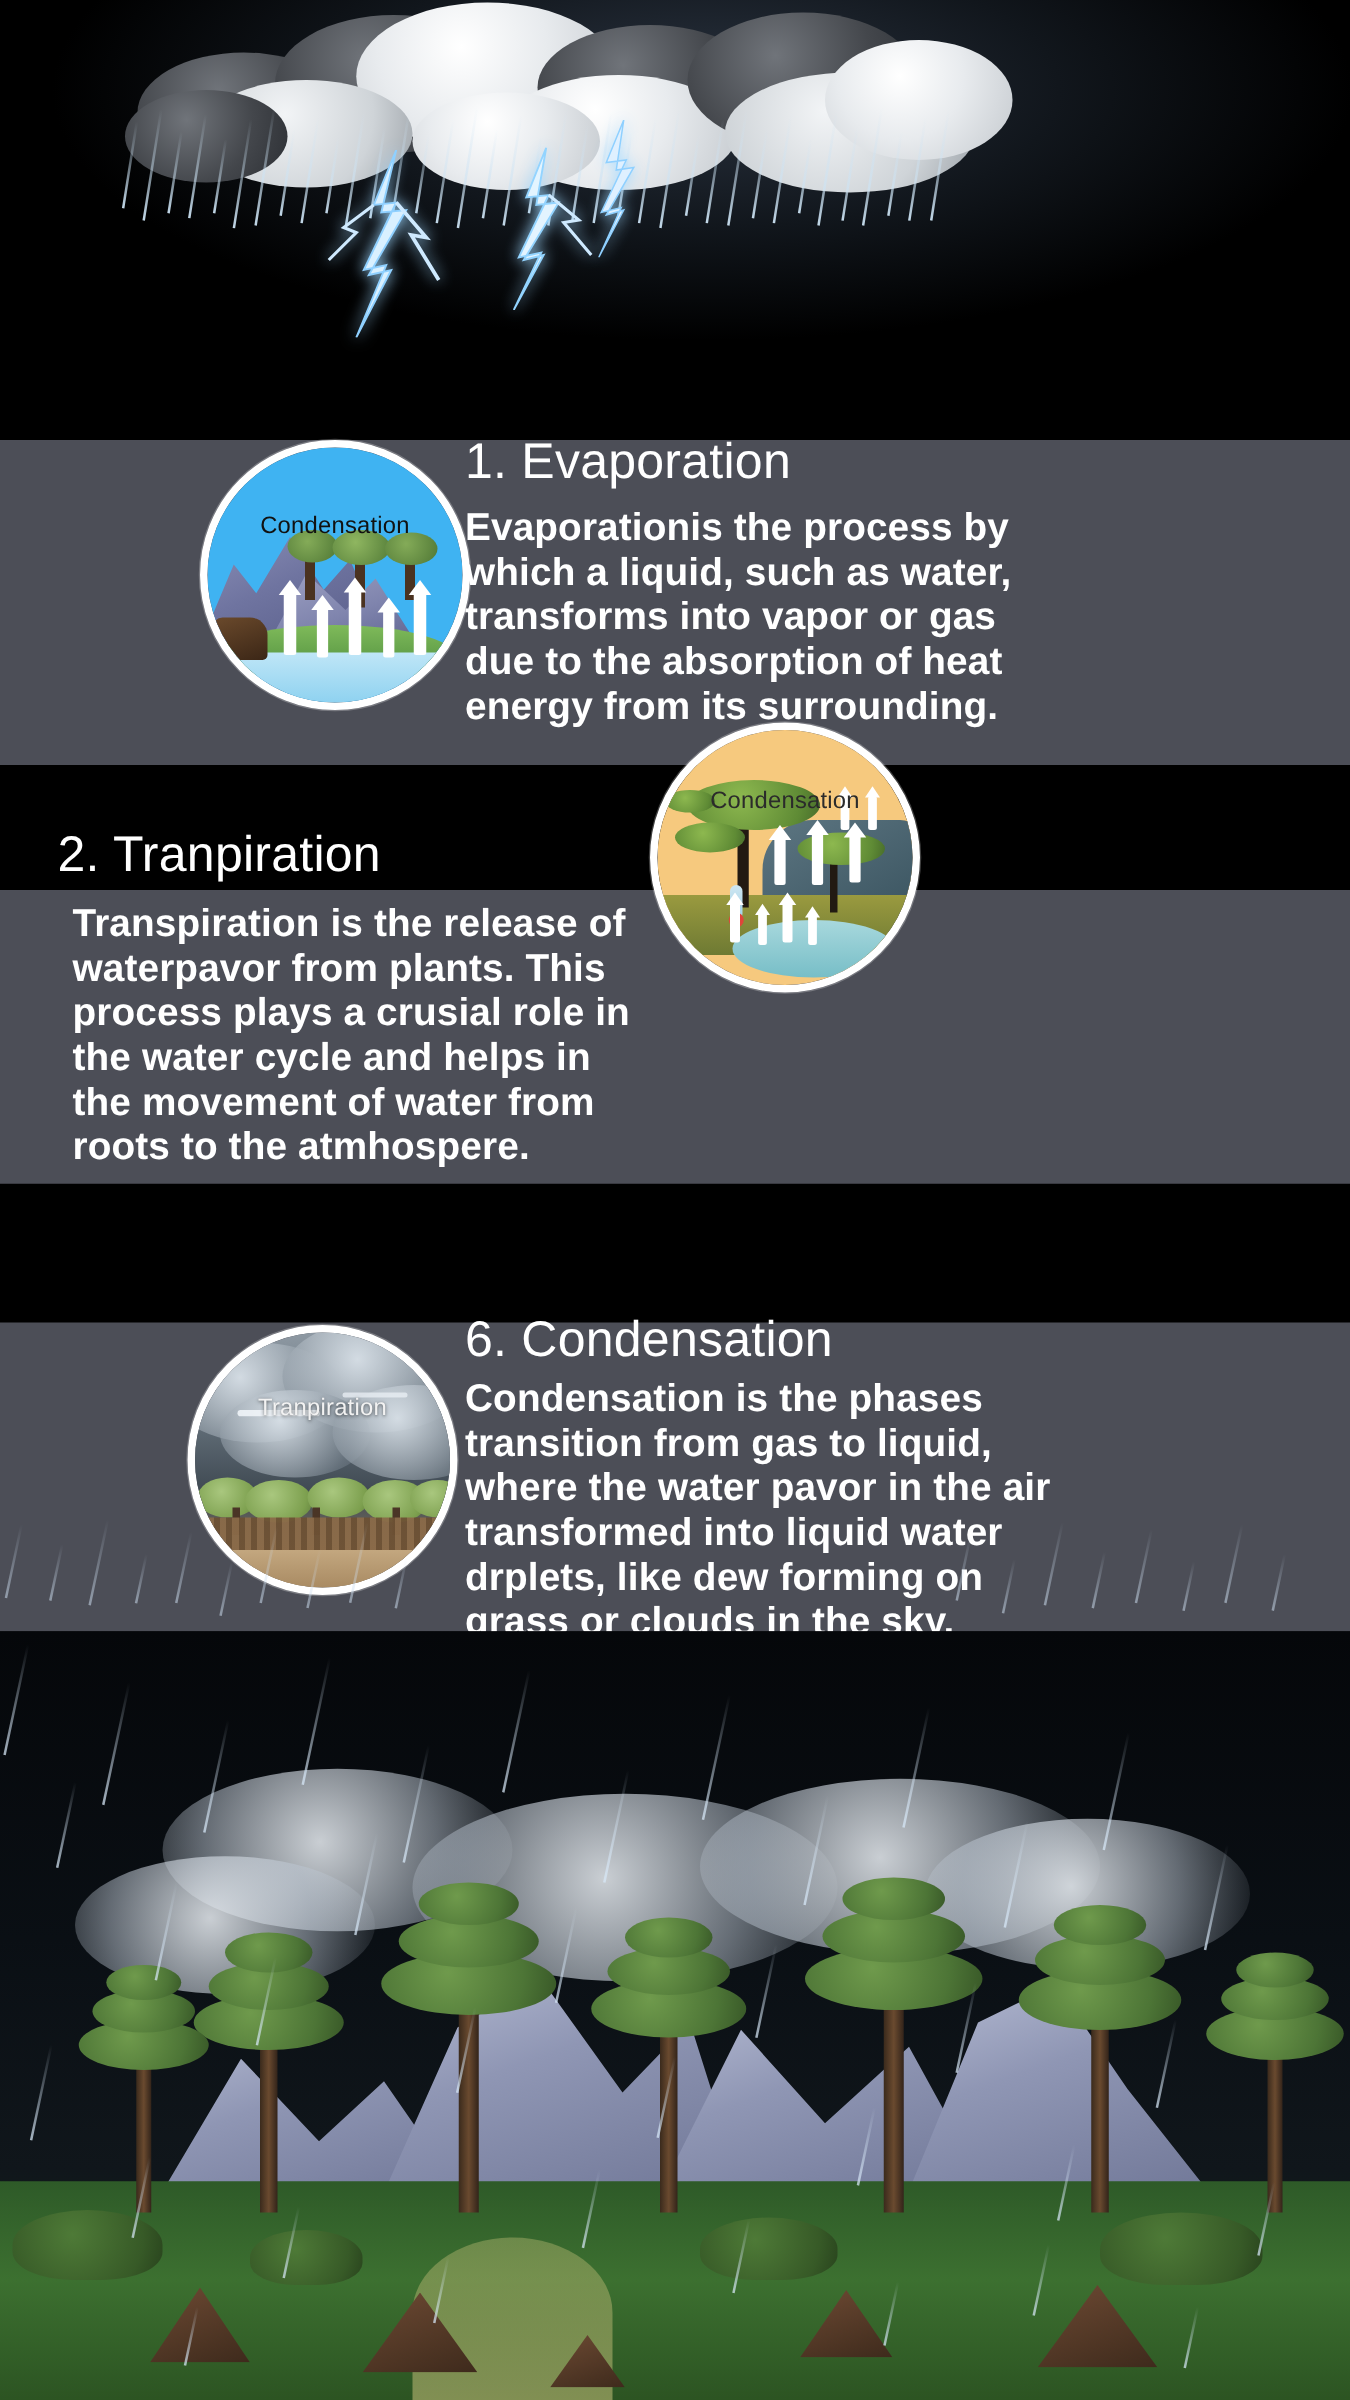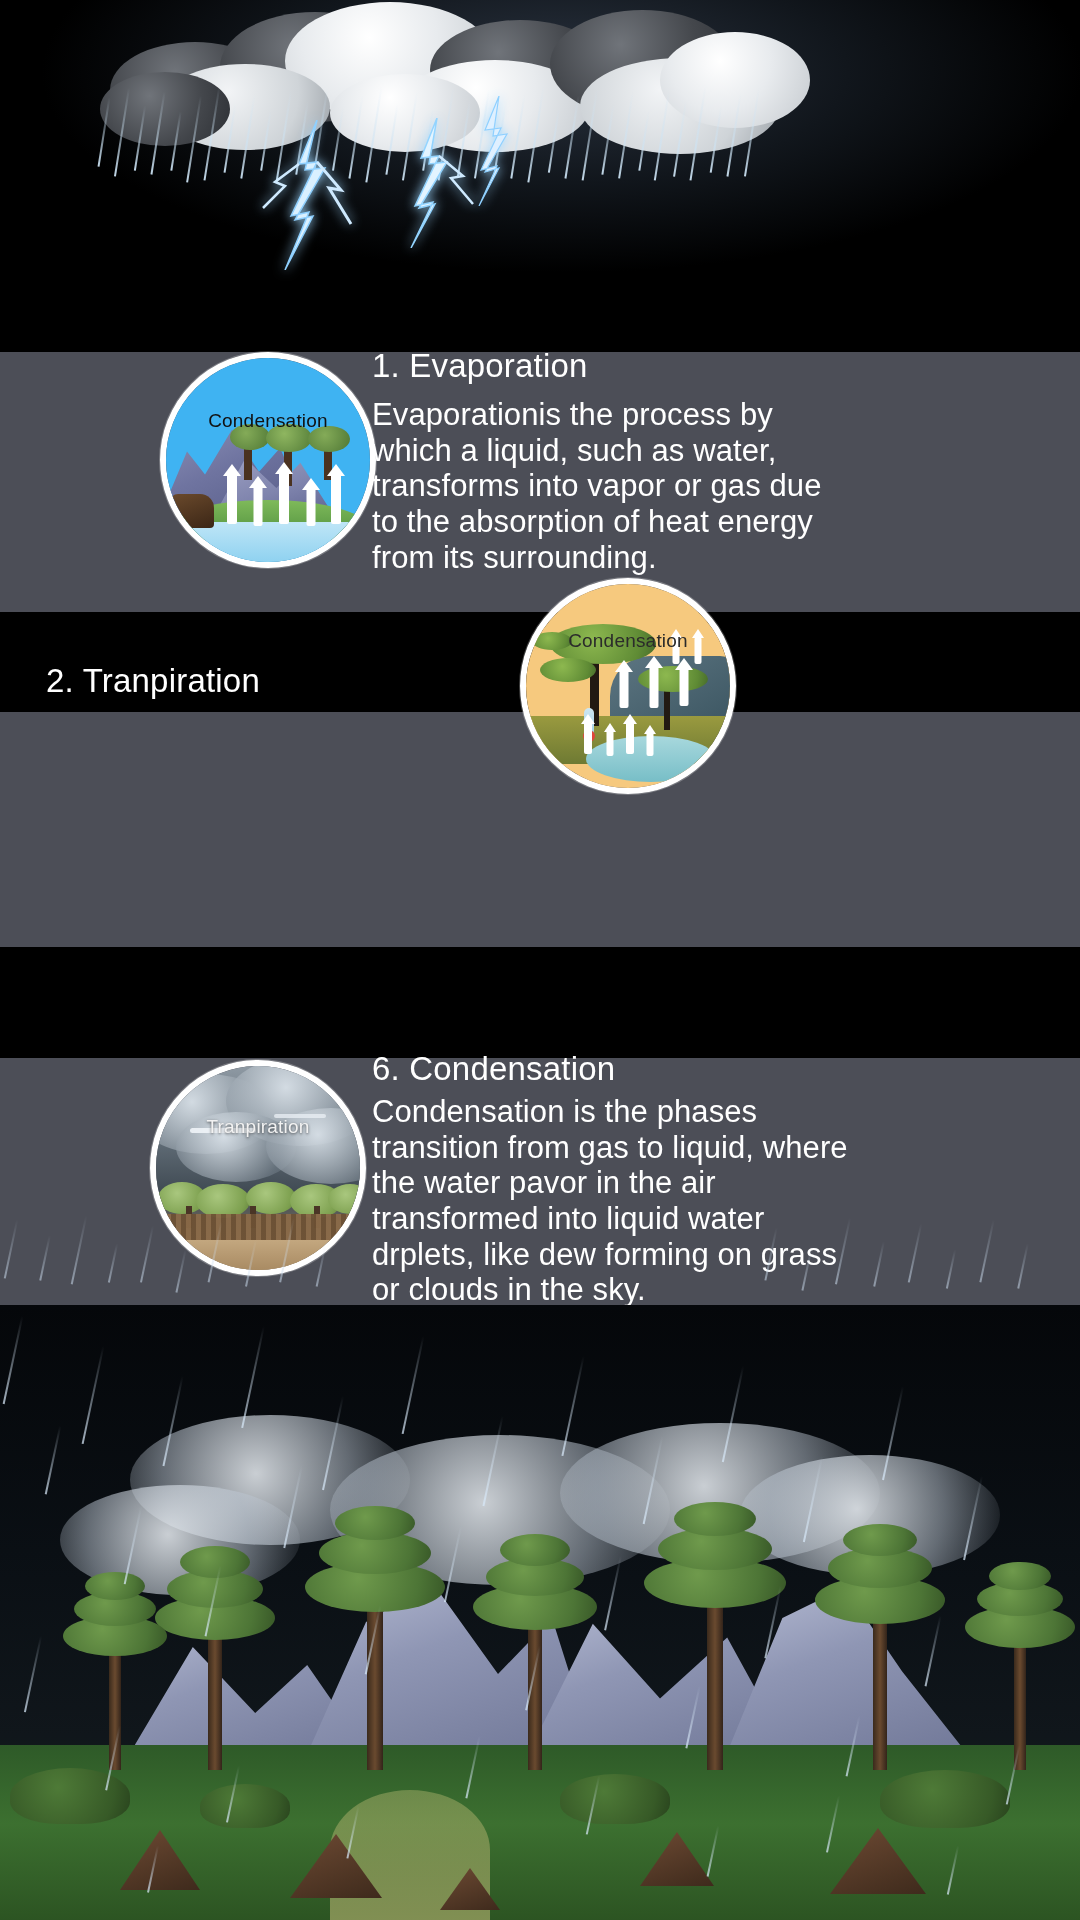--- a/index.html
+++ b/index.html
@@ -96,22 +96,22 @@
   .arrow .stem { position:absolute; left:50%; transform:translateX(-50%); background:#fff; border-radius:2px; }
   .arrow .head { position:absolute; left:50%; transform:translateX(-50%); width:0; height:0;
       border-left:9px solid transparent; border-right:9px solid transparent; border-bottom:12px solid #fff; }
 
   
   .title {
     position:absolute; left:362px; top:300px;
     font-family:"Liberation Serif", serif;
     font-weight:bold; font-size:44px; letter-spacing:.5px; color:#fff;
   }
-  .head { color:#fff; font-weight:400; font-size:33px; letter-spacing:.2px; }
-  .body { color:#fff; font-weight:400; font-size:31px; line-height:1.15; letter-spacing:.1px; }
+  .head { color:#fff; font-weight:400; font-size:40px; letter-spacing:.2px; }
+  .body { color:#fff; font-weight:700; font-size:31px; line-height:1.15; letter-spacing:.1px; }
 
   #sec1 { position:absolute; left:372px; top:347px; width:470px; }
   #sec1 .body { margin-top:12px; }
   #sec2 { position:absolute; left:46px; top:662px; width:470px; }
   #sec2 .body { margin-top:14px; padding-left:12px; }
   #sec3 { position:absolute; left:372px; top:1050px; width:500px; }
   #sec3 .body { margin-top:6px; }
 
   
   .scene-bottom { position:absolute; left:0; top:1305px; width:1080px; height:615px; overflow:hidden; background:#050608; }
@@ -346,20 +346,21 @@
     <div class="cap">Tranpiration</div>
   </div>
 
   <div id="sec1">
     <div class="head">1. Evaporation</div>
     <div class="body">Evaporationis the process by which a liquid, such as water, transforms into vapor or gas due to the absorption of heat energy from its surrounding.</div>
   </div>
 
   <div id="sec2">
     <div class="head">2. Tranpiration</div>
+    <div class="body">Transpiration is the release of waterpavor from plants. This process plays a crusial role in the water cycle and helps in the movement of water from roots to the atmhospere.</div>
   </div>
 
   <div id="sec3">
     <div class="head">6. Condensation</div>
     <div class="body">Condensation is the phases transition from gas to liquid, where the water pavor in the air transformed into liquid water drplets, like dew forming on grass or clouds in the sky.</div>
   </div>
 
   <div class="rain-left">
     <i style="left:10px;top:4px;height:60px"></i>
       <i style="left:44px;top:20px;height:46px"></i>

